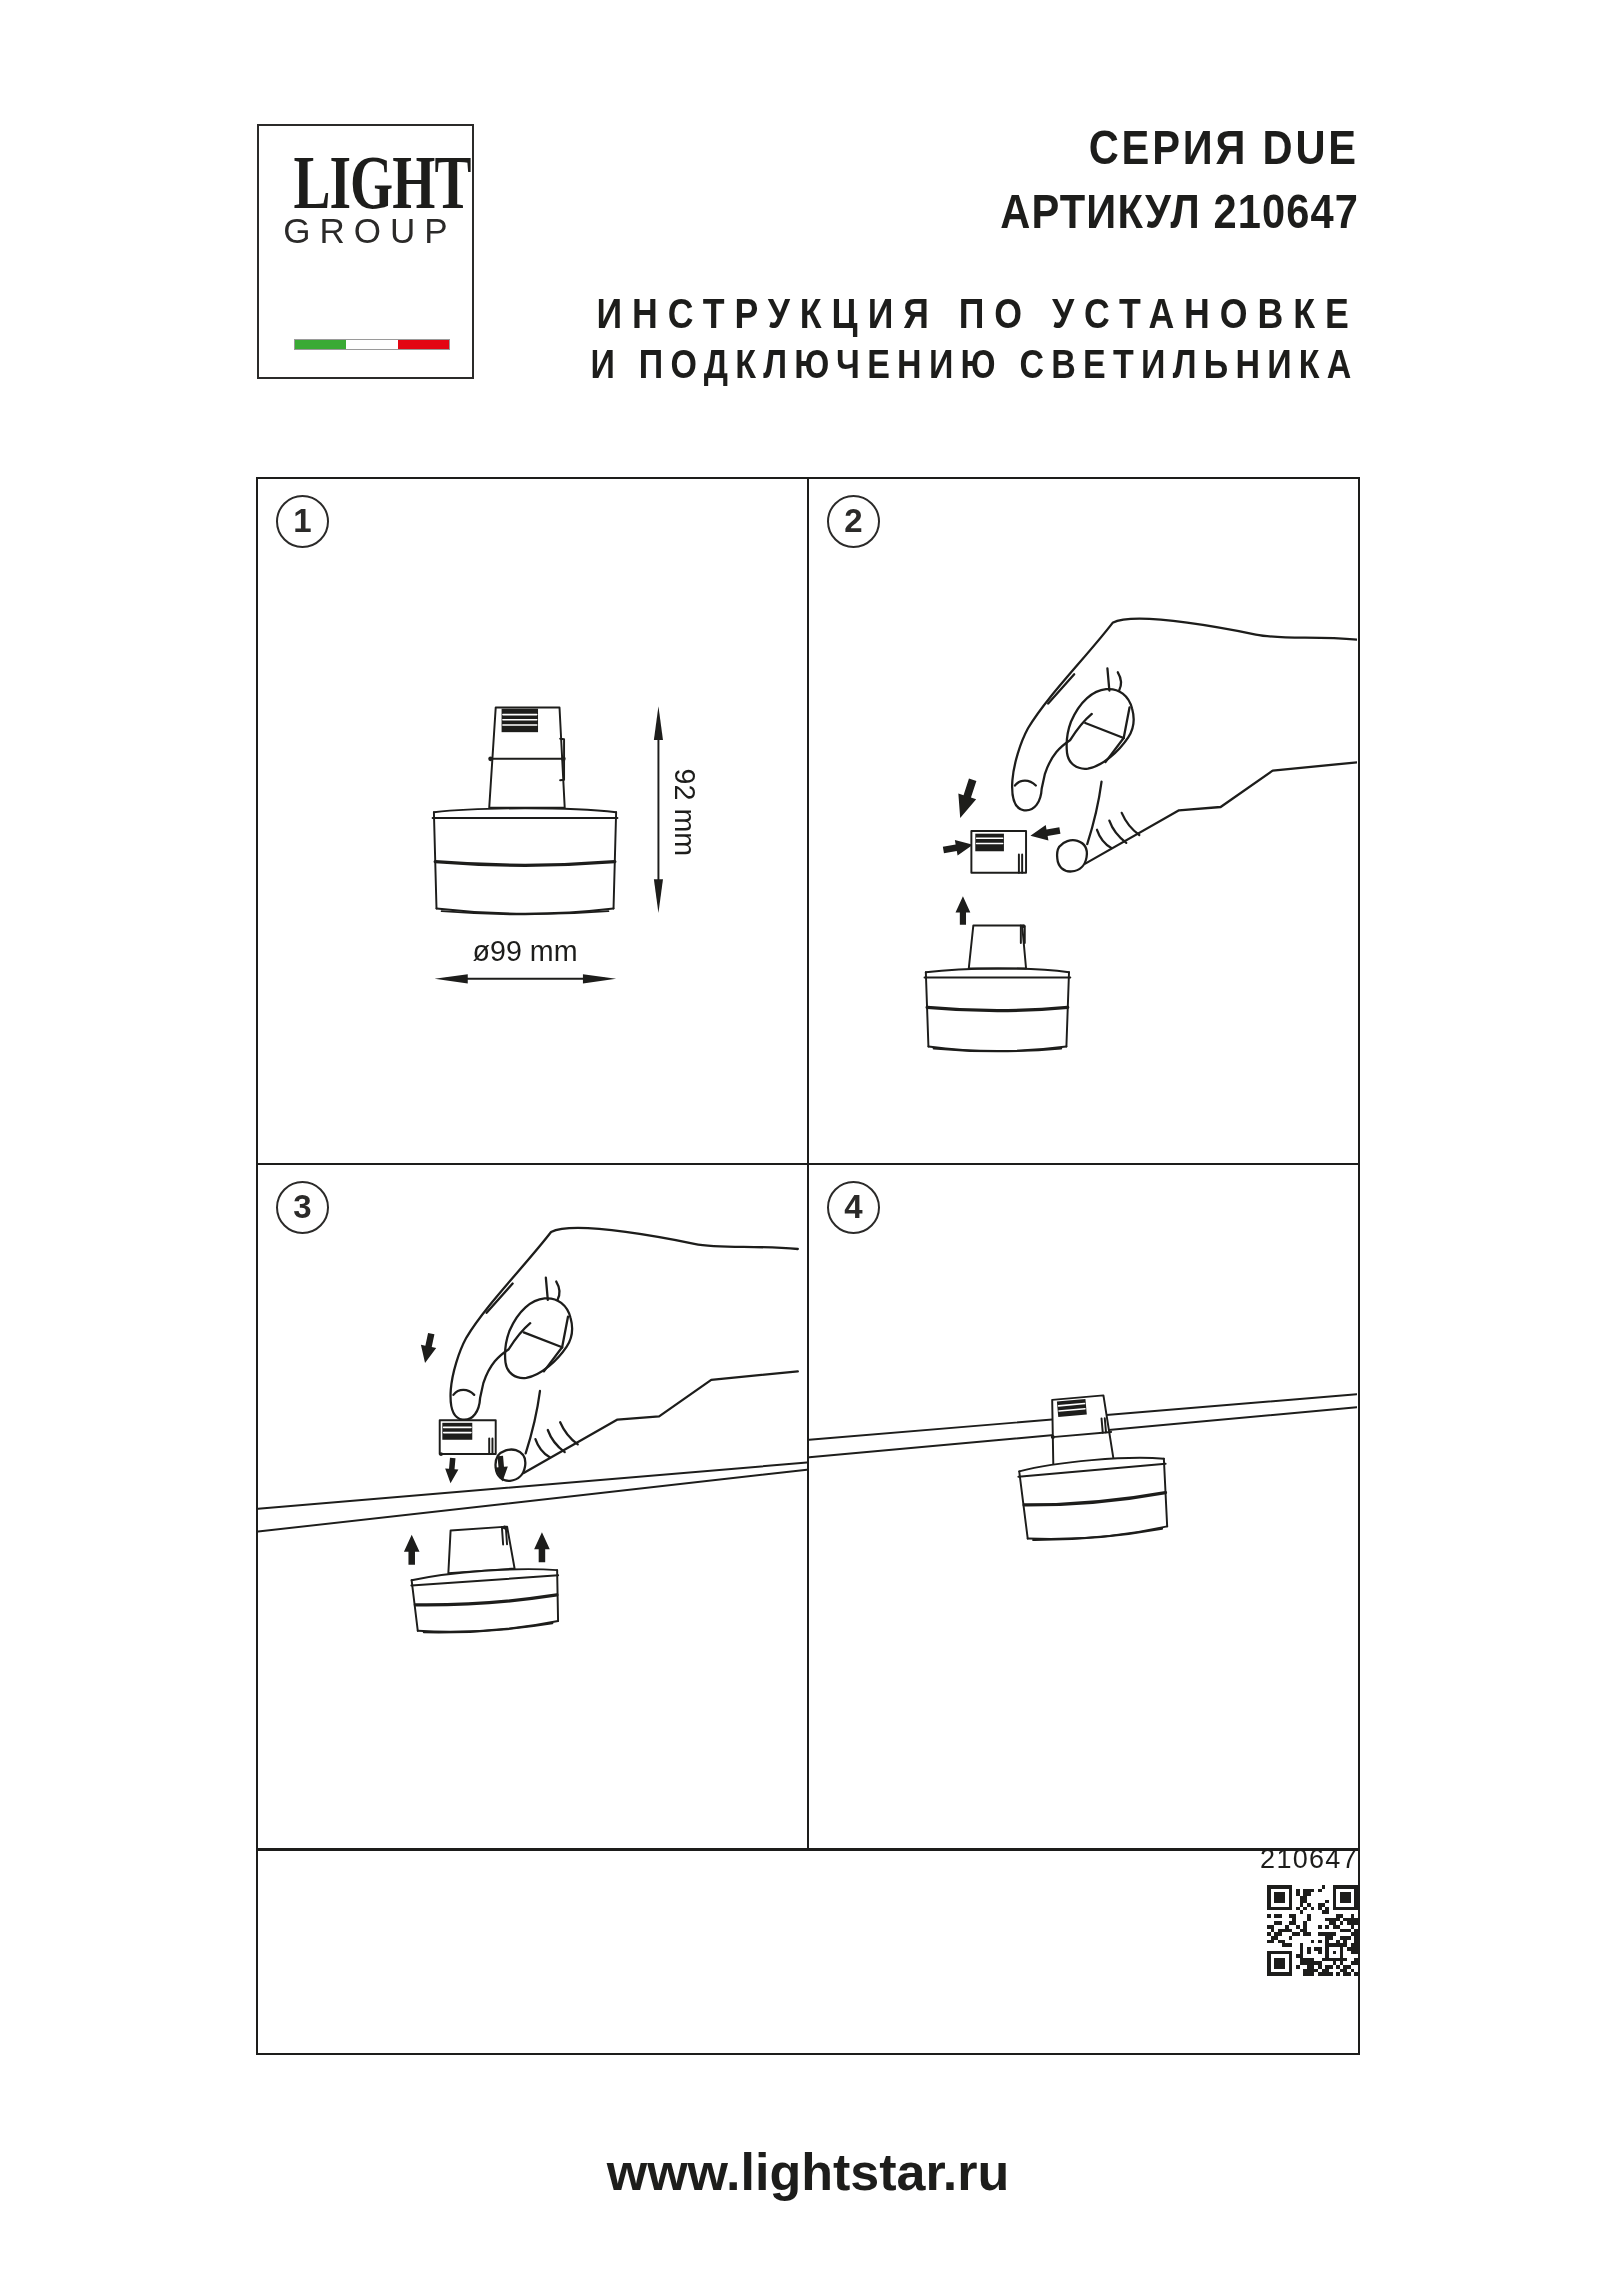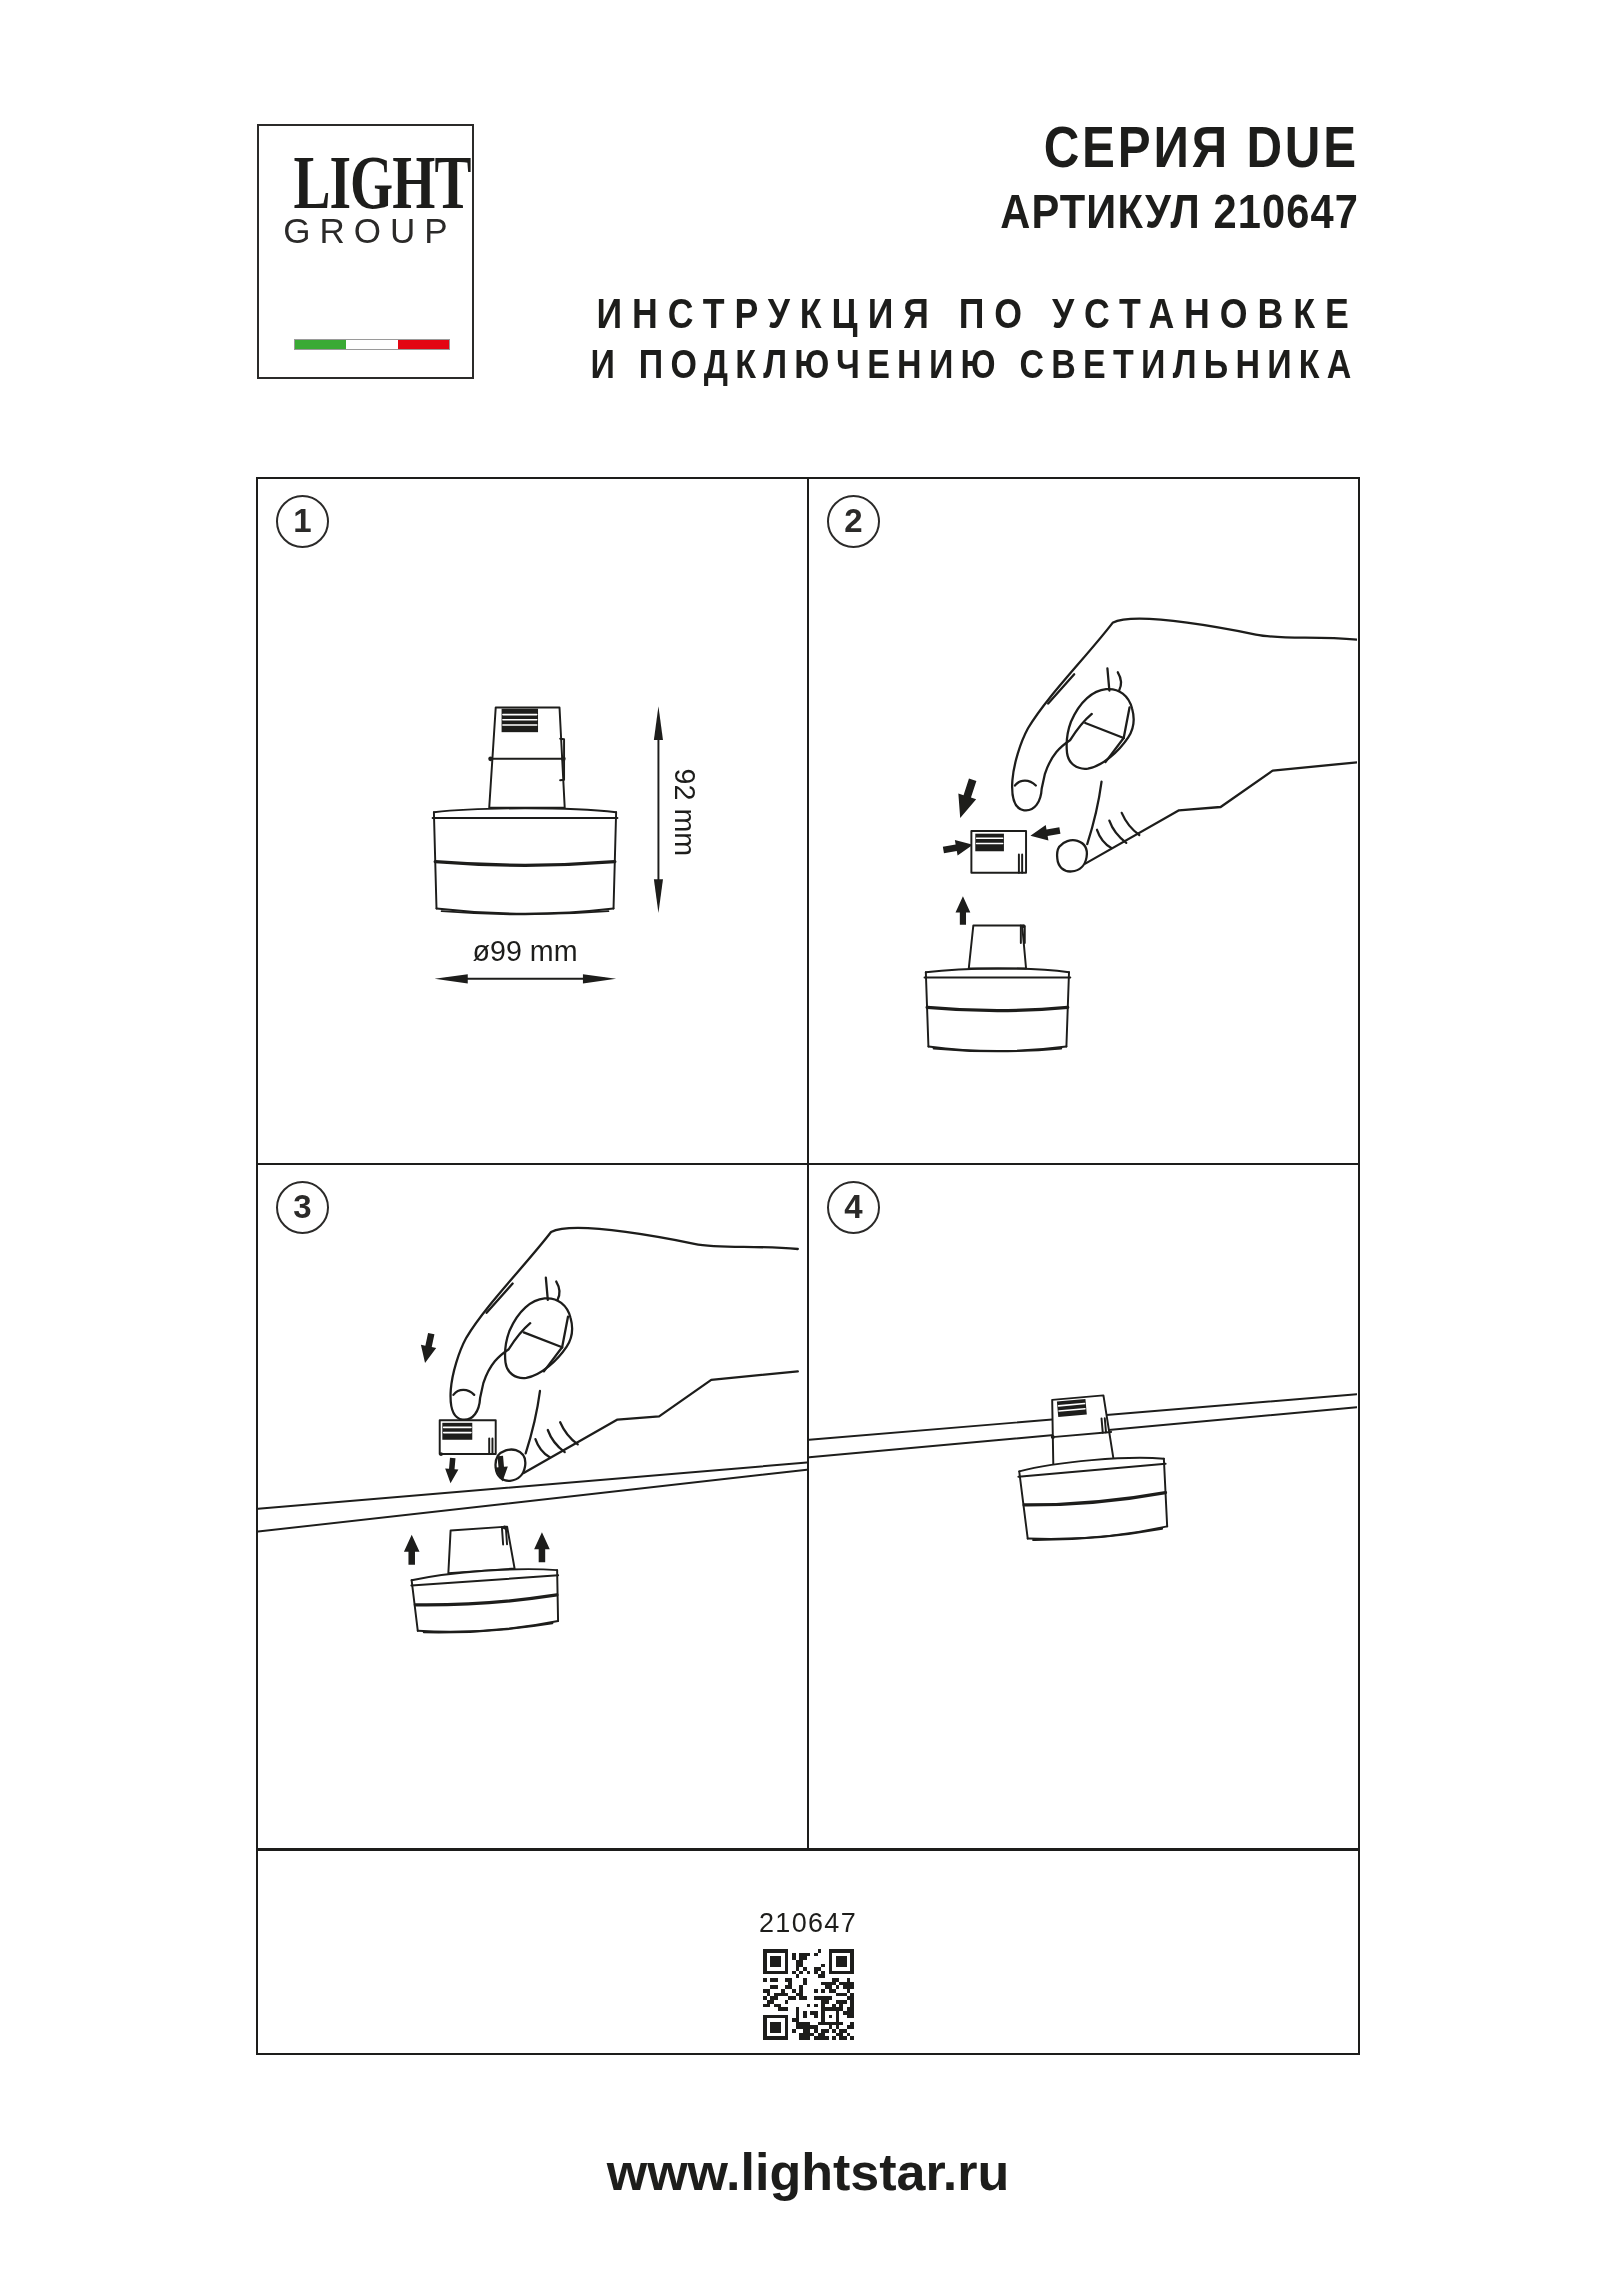--- a/index.html
+++ b/index.html
@@ -14,21 +14,21 @@
   .logo-star{line-height:72px;font-family:"Liberation Serif",serif;font-weight:bold;
              font-size:99px;letter-spacing:-1.3px;}
   .logo-star .cond{display:inline-block;transform:scaleX(0.68);transform-origin:center;}
   .logo-group{margin-top:1.3px;line-height:36px;font-size:35px;font-weight:400;
               letter-spacing:9px;margin-right:-9px;color:#2b2a29;}
   .flag{position:absolute;left:35px;top:213px;width:154px;height:8.5px;display:flex;
         border:0.7px solid #9a9a9a;box-sizing:content-box;}
   .flag div{flex:1;height:100%;}
   
   .hdr{position:absolute;right:257px;top:115px;text-align:right;}
-  .hdr .l1{font-size:58px;font-weight:bold;line-height:64px;letter-spacing:3.3px;}
+  .hdr .l1{font-size:49px;font-weight:bold;line-height:64px;letter-spacing:3.3px;}
   .hdr .l2{font-size:49px;font-weight:bold;line-height:64px;letter-spacing:1.3px;}
   .hdr .cond{display:inline-block;transform:scaleX(0.85);transform-origin:100% 50%;}
   .instr{position:absolute;right:257px;top:288px;text-align:right;}
   .instr .l1{font-size:42px;font-weight:bold;line-height:51px;letter-spacing:11.7px;}
   .instr .l2{font-size:40px;font-weight:bold;line-height:51px;letter-spacing:8.5px;}
   .instr .cond{display:inline-block;transform:scaleX(0.85);transform-origin:100% 50%;}
   
   .grid{position:absolute;left:256px;top:477px;width:1104px;height:1578px;
         border:2.6px solid #1d1d1b;box-sizing:border-box;}
   .vdiv{position:absolute;left:549px;top:0;width:2px;height:1369px;background:#1d1d1b;}
@@ -37,21 +37,21 @@
   .panel{position:absolute;overflow:hidden;}
   .p1{left:0;top:0;width:549px;height:684px;}
   .p2{left:551px;top:0;width:548px;height:684px;}
   .p3{left:0;top:686px;width:549px;height:683px;}
   .p4{left:551px;top:686px;width:548px;height:683px;}
   .badge{position:absolute;left:18px;top:15.6px;width:53px;height:53px;border:2.6px solid #2b2a29;
          border-radius:50%;box-sizing:border-box;display:flex;align-items:center;justify-content:center;
          font-size:33px;font-weight:bold;color:#2b2a29;}
   .panel svg{position:absolute;left:0;top:0;}
   
-  .strip{position:absolute;left:0;top:1400px;width:100%;height:201px;text-align:center;}
+  .strip{position:absolute;left:0;top:1336px;width:100%;height:201px;text-align:right;}
   .part-no{margin-top:29px;font-size:27px;font-weight:500;letter-spacing:1.3px;}
   .qr-wrap{margin-top:10.4px;display:inline-block;}
   
   .footer{position:absolute;left:0;top:2142px;width:100%;text-align:center;
           font-size:52px;font-weight:bold;letter-spacing:0px;}
   .ink-stroke{stroke:#1d1d1b;fill:none;stroke-linecap:round;stroke-linejoin:round;}
 </style>
 </head>
 <body>
 

